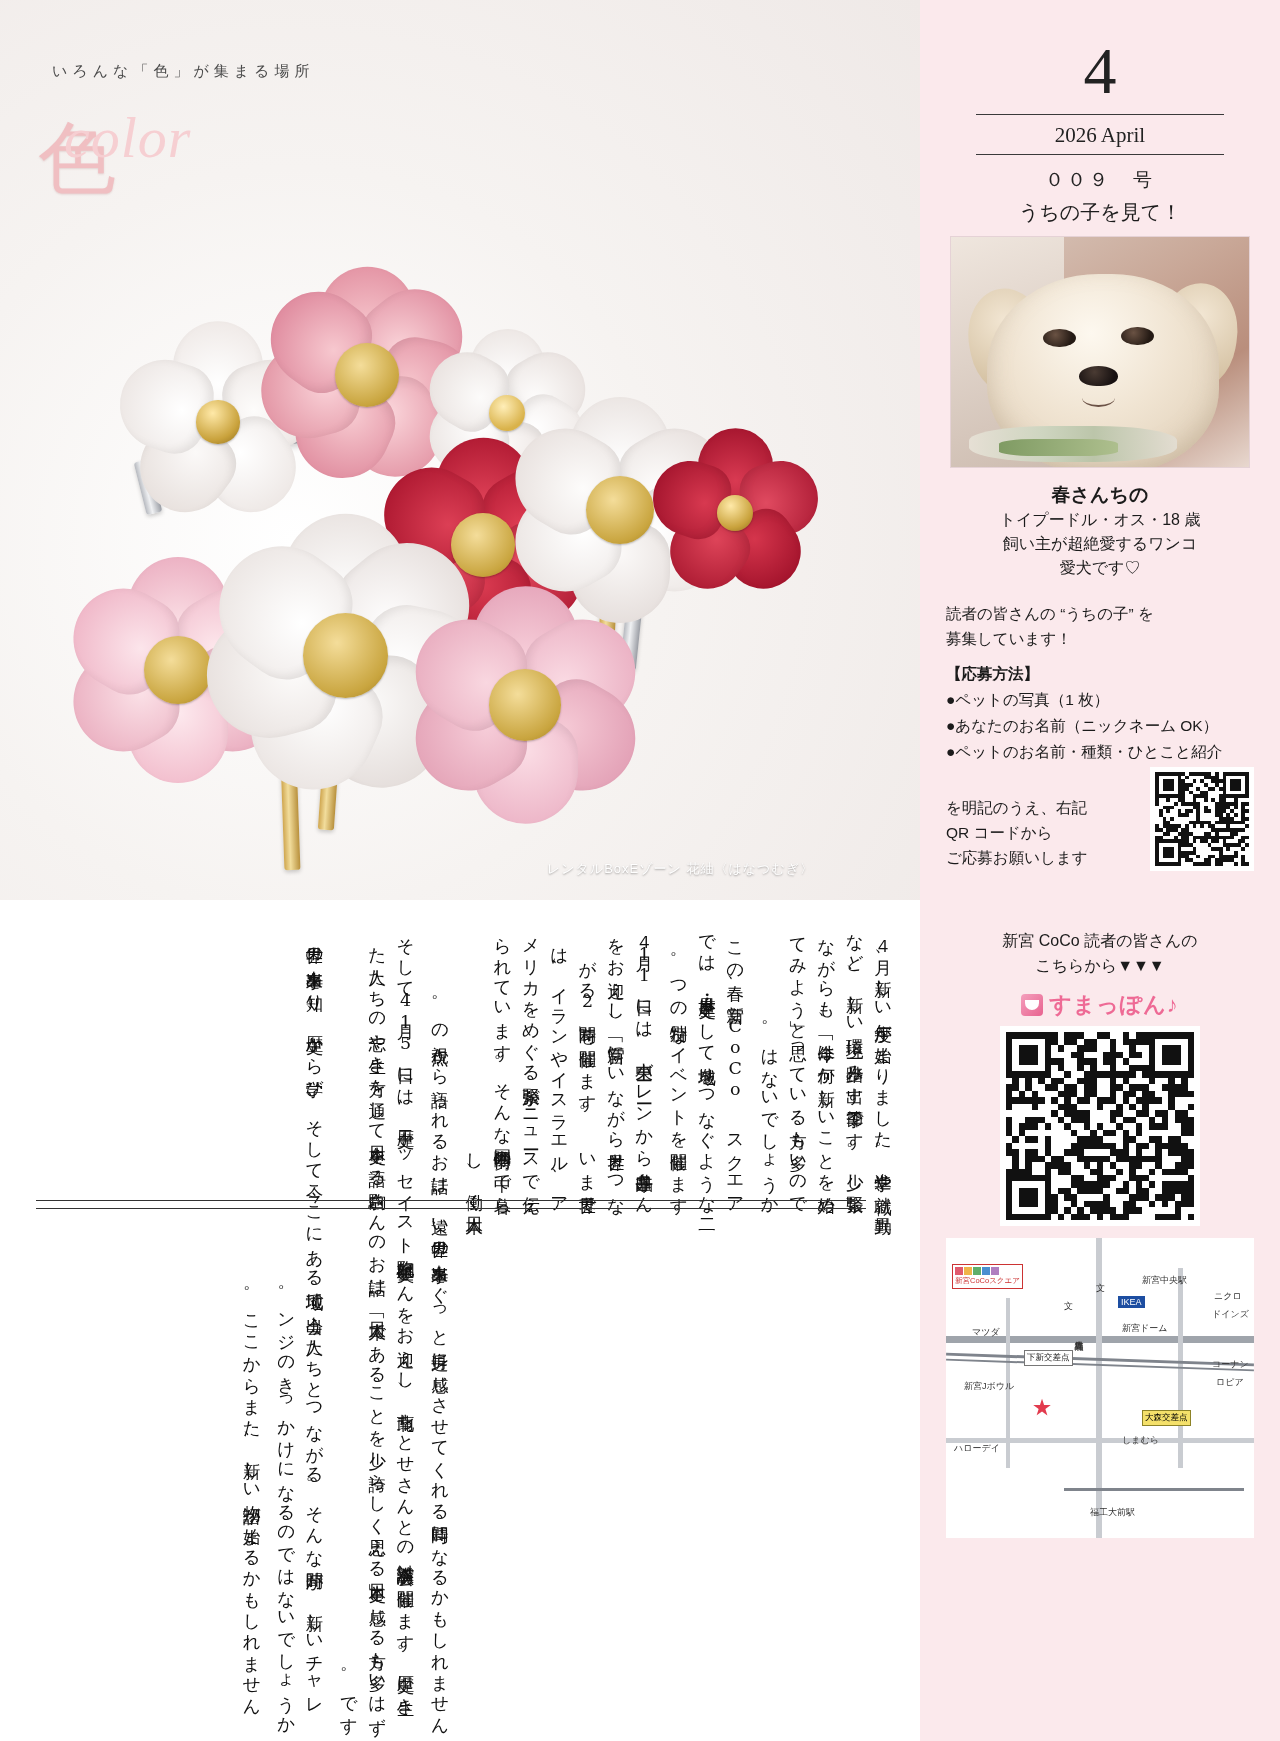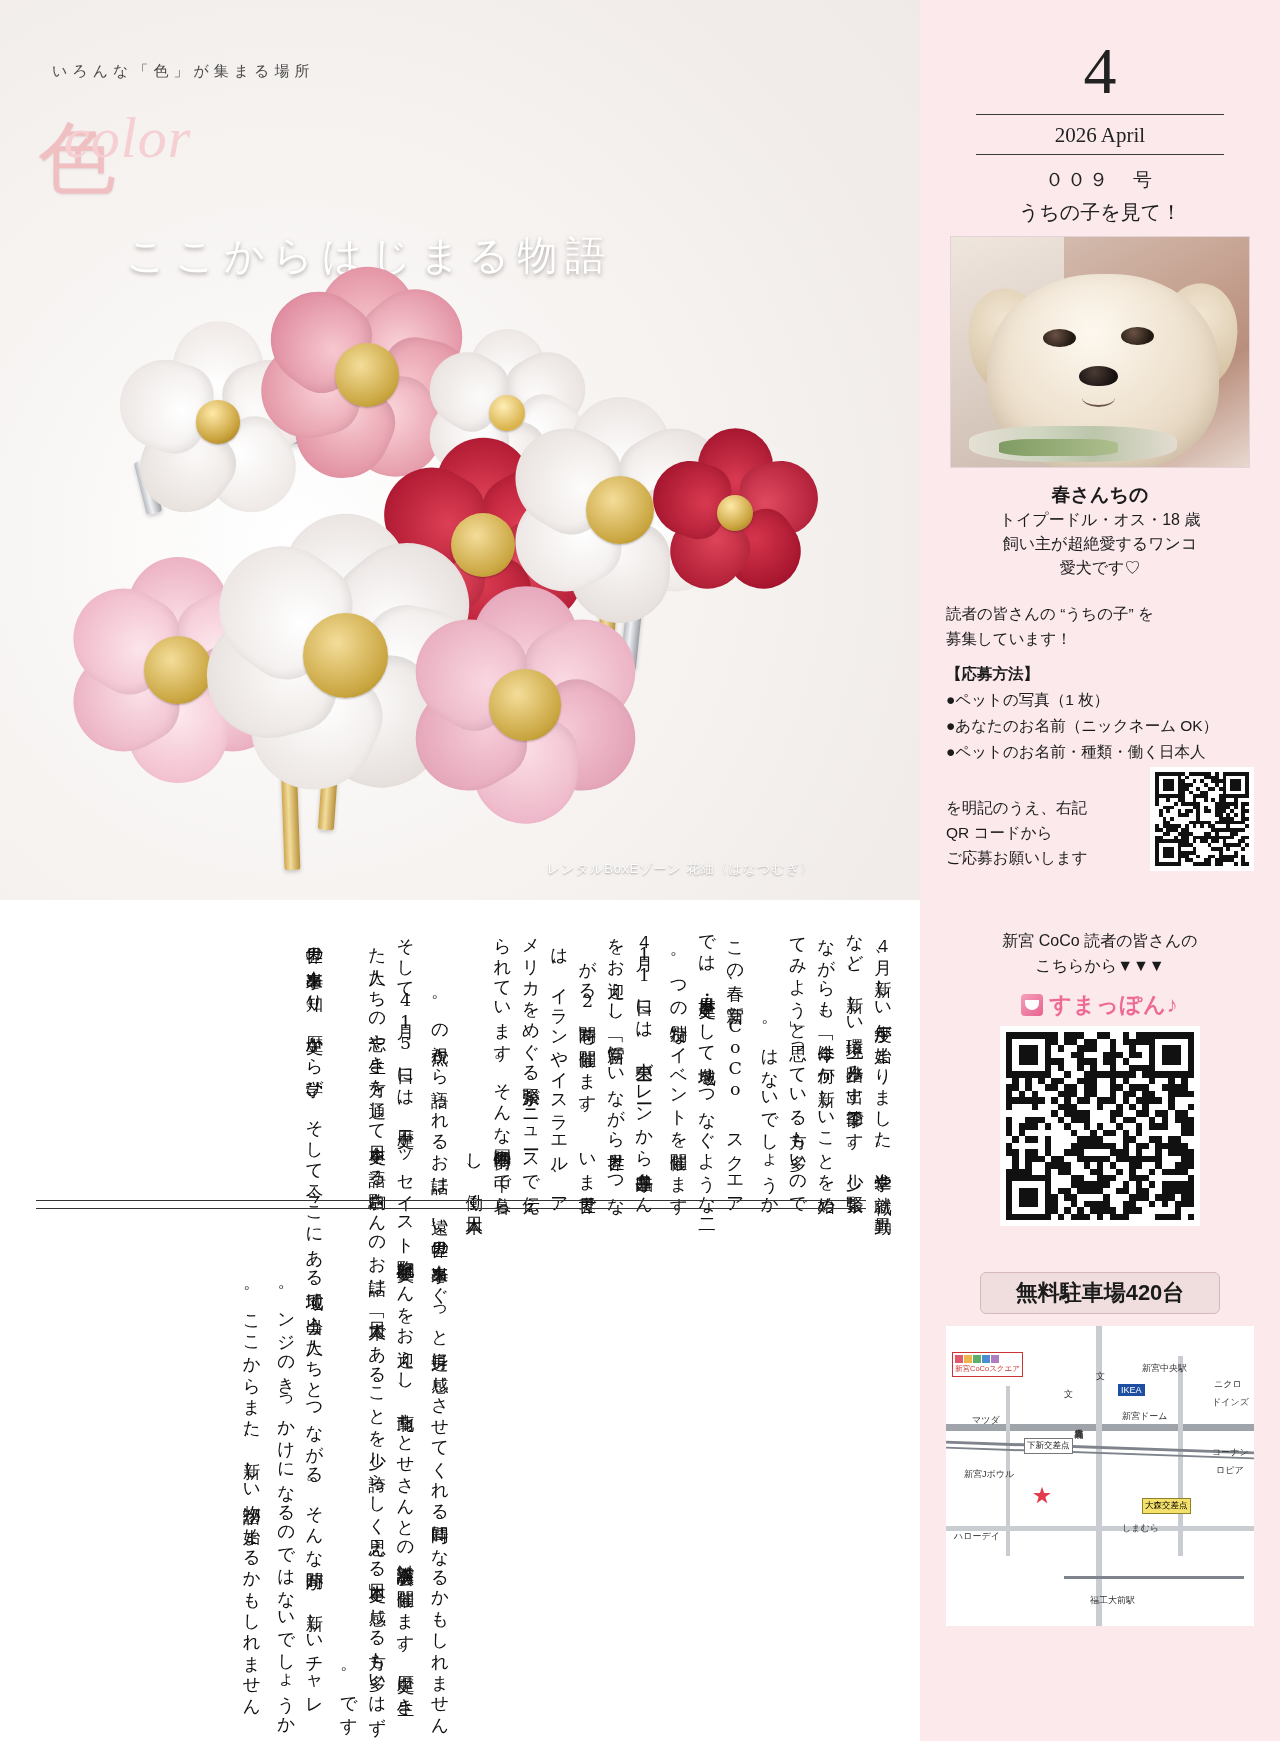--- a/index.html
+++ b/index.html
@@ -281,21 +281,20 @@
 
   <div class="hero">
 
     <div class="hero-tag">いろんな「色」が集まる場所</div>
 
     <div class="masthead">
       <span class="mh-iro">色</span>
       <span class="mh-color">color</span>
     </div>
 
-    <div class="hero-sub">ここからはじまる物語</div>
 
     <div class="photo">
 
       <div class="clip" style="left:172px; top:138px; width:350px; height:40px; transform:rotate(-6deg);"></div>
       <div class="pin silver" style="left:140px; top:200px; height:54px; transform:rotate(-14deg);"></div>
 
       <div class="pin" style="left:600px; top:272px; height:160px; transform:rotate(3deg);"></div>
       <div class="pin silver" style="left:626px; top:290px; height:120px; transform:rotate(6deg);"></div>
       <div class="pin" style="left:282px; top:470px; height:140px; transform:rotate(-2deg);"></div>
       <div class="pin" style="left:322px; top:450px; height:120px; transform:rotate(4deg);"></div>
@@ -423,21 +422,21 @@
       <div class="pet-line">飼い主が超絶愛するワンコ</div>
       <div class="pet-line">愛犬です♡</div>
 
       <div class="recruit">
         <div>読者の皆さんの “うちの子” を</div>
         <div>募集しています！</div>
         <div class="how">【応募方法】</div>
         <ul>
           <li>●ペットの写真（1 枚）</li>
           <li>●あなたのお名前（ニックネーム OK）</li>
-          <li>●ペットのお名前・種類・働く日本人</li>
+          <li>●ペットのお名前・種類・ひとこと紹介</li>
         </ul>
         <div class="qr-row">
           <div class="qr-text">
             <div>を明記のうえ、右記</div>
             <div>QR コードから</div>
             <div>ご応募お願いします</div>
           </div>
           <div class="qr">
             <div class="qr-grid" id="qr-small" style="grid-template-columns: repeat(25, 1fr); grid-template-rows: repeat(25, 1fr);">
                 <i style="background: rgb(17, 17, 17); display: block;"></i>
@@ -1917,21 +1916,20 @@
               <i style="background: rgb(17, 17, 17); display: block;"></i>
               <i style="background: rgb(17, 17, 17); display: block;"></i>
               <i style="background: rgb(17, 17, 17); display: block;"></i>
               <i style="background: rgb(17, 17, 17); display: block;"></i>
               <i style="background: rgb(255, 255, 255); display: block;"></i>
               <i style="background: rgb(17, 17, 17); display: block;"></i>
             </div>
         </div>
       </div>
 
-      <div class="parking">無料駐車場420台</div>
 
       <div class="map">
         <div class="road major" style="left:0; top:98px; width:308px; height:7px;"></div>
         <div class="road" style="left:0; top:200px; width:308px; height:5px;"></div>
         <div class="road" style="left:150px; top:0; width:6px; height:300px;"></div>
         <div class="road" style="left:232px; top:30px; width:5px; height:200px;"></div>
         <div class="road" style="left:60px; top:60px; width:4px; height:170px;"></div>
         <div class="rail2" style="left:0; top:120px; width:308px; height:3px; transform:rotate(2deg);"></div>
         <div class="rail2" style="left:0; top:126px; width:308px; height:2px; transform:rotate(2deg);"></div>
         <div class="rail2" style="left:118px; top:250px; width:180px; height:3px;"></div>

